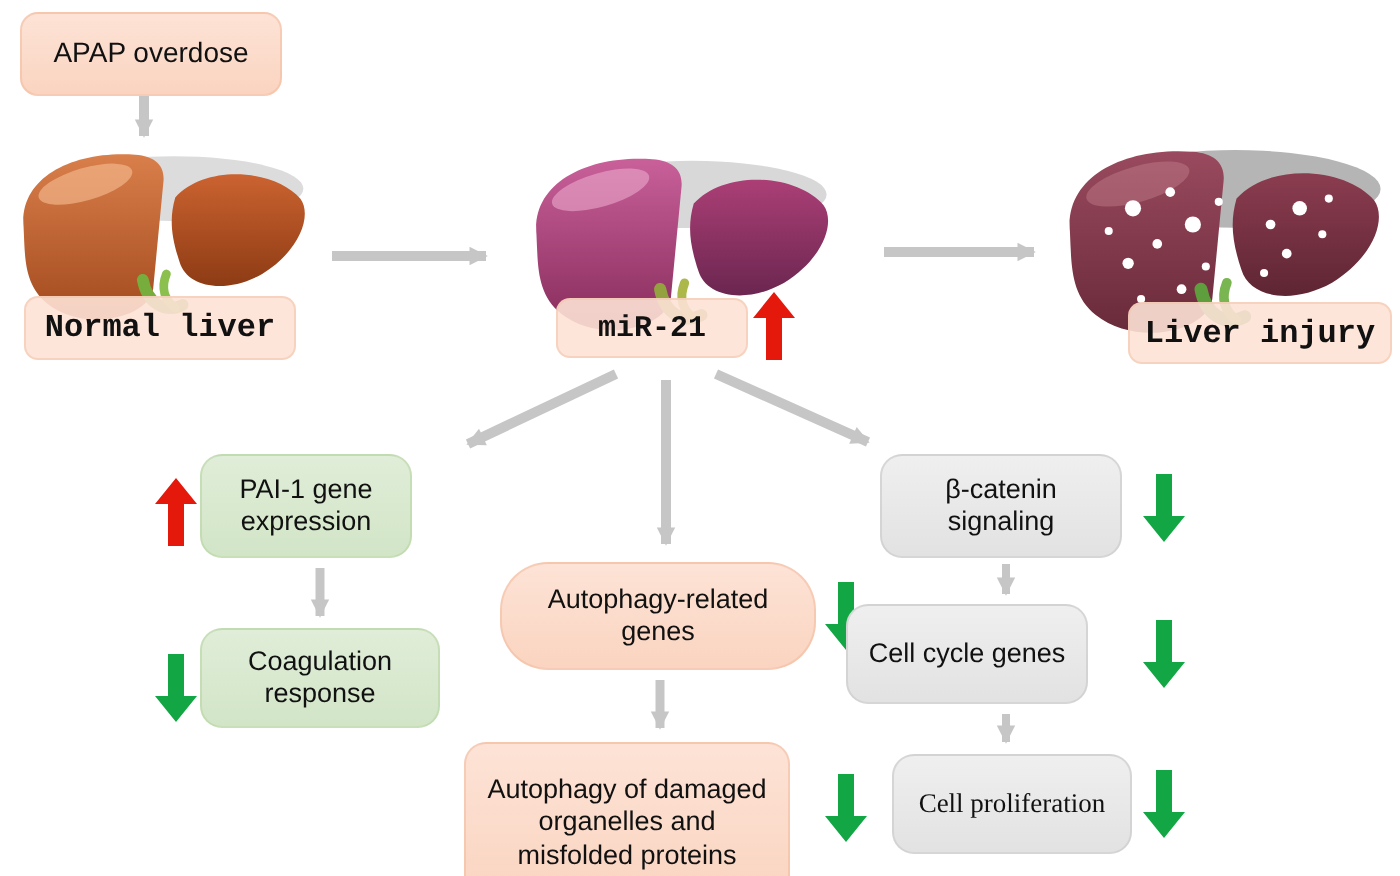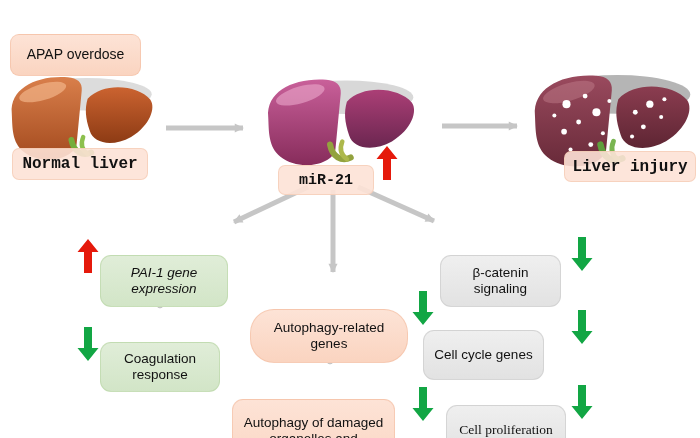--- a/index.html
+++ b/index.html
@@ -3,34 +3,34 @@
 <meta charset="utf-8">
 <style>
   html,body{margin:0;padding:0;background:#ffffff;}
   .canvas{
     position:relative;width:700px;height:438px;background:#ffffff;
     font-family:"Liberation Sans",sans-serif;color:#111;overflow:hidden;
   }
   .node{
     position:absolute;display:flex;align-items:center;justify-content:center;
     text-align:center;box-sizing:border-box;padding:20px 8px;
-    font-size:13.5px;line-height:1.22;border-radius:11px;margin-top:28px;
+    font-size:13.5px;line-height:1.22;border-radius:11px;
   }
   .salmon{background:linear-gradient(180deg,#fde3d6,#fad4c0);border:1.5px solid rgba(242,186,156,.55);}
   .green {background:linear-gradient(180deg,#e0edd8,#d2e5c7);border:1.5px solid rgba(184,213,163,.6);}
   .gray  {background:linear-gradient(180deg,#efefef,#e2e2e2);border:1.5px solid rgba(205,205,205,.75);}
   .apap  {font-size:14px;border-radius:9px;}
   .pill{
     position:absolute;display:flex;align-items:center;justify-content:center;
     text-align:center;font-weight:bold;font-size:16px;border-radius:7px;
     background:rgba(253,226,214,.9);border:1px solid rgba(244,196,172,.6);
     box-sizing:border-box;
     font-family:Liberation Mono, monospace;
   }
-  .pill.small{font-size:15px;margin-top:16px;}
+  .pill.small{font-size:15px;}
   .overlay{position:absolute;left:0;top:0;pointer-events:none;}
   .liver{position:absolute;}
   .trend{position:absolute;}
   .trend svg{display:block;}
   .up-red   path{fill:#e5190b;}
   .down-green path{fill:#12a644;}
 </style>
 </head>
 <body>
 
@@ -142,21 +142,21 @@
         <circle cx="136" cy="88" r="2.5"></circle>
       <circle cx="176" cy="42" r="2.5"></circle>
     </g>
     <path d="M97,98 C100,114 112,121 124,115" fill="none" stroke="#5f9e3d" stroke-width="8" stroke-linecap="round"></path>
     <path d="M113,94 C109,104 112,112 119,117" fill="none" stroke="#79b551" stroke-width="6" stroke-linecap="round"></path>
   </svg>
   <div class="pill" style="left:564px;top:151px;width:132px;height:31px;">
     <span>Liver injury</span>
   </div>
 
-  <div class="node green" style="left:100px;top:227px;width:128px;height:52px;font-style:italic;">
+  <div class="node green" style="left:100px;top:227px;width:106px;height:52px;">
     <span>PAI-1 gene expression</span>
   </div>
   <div class="trend up-red" style="left:77px;top:238px;">
     <svg width="22" height="36" viewBox="0 0 22 36">
         <path d="M11 1 L21.5 14 L15 14 L15 35 L7 35 L7 14 L0.5 14 Z"></path>
       </svg>
   </div>
 
   <div class="node green" style="left:100px;top:314px;width:120px;height:50px;">
     <span>Coagulation response</span>

